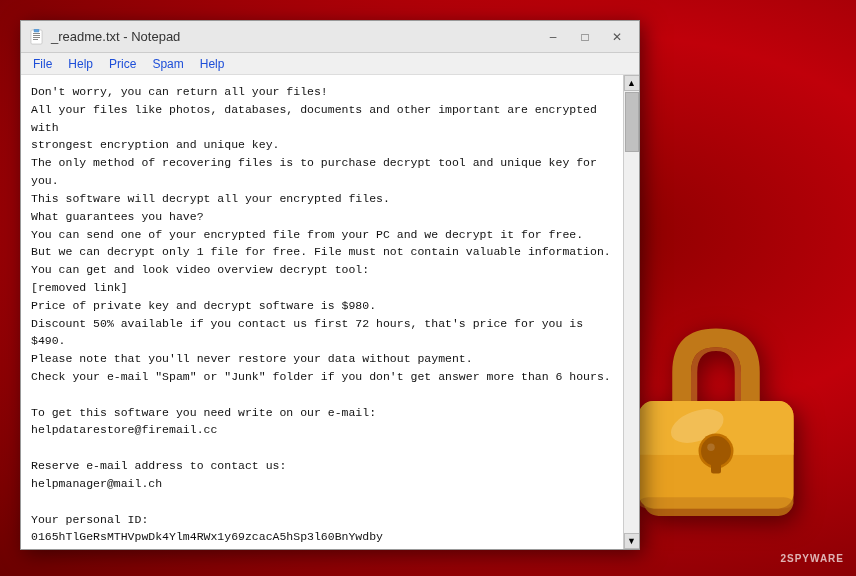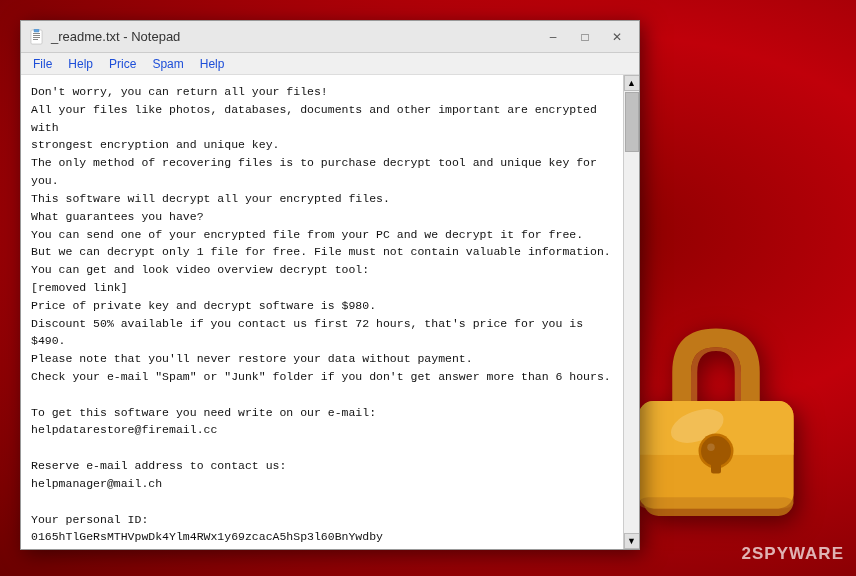--- a/index.html
+++ b/index.html
@@ -37,21 +37,21 @@
       filter: drop-shadow(4px 6px 12px rgba(0,0,0,0.5));
     }
 
     
     .watermark {
       position: absolute;
       bottom: 12px;
       right: 12px;
       z-index: 2;
       color: rgba(255,255,255,0.7);
-      font-size: 17px;
+      font-size: 10px;
       font-weight: bold;
       letter-spacing: 1px;
     }
 
     
     .notepad-window {
       position: absolute;
       top: 20px;
       left: 20px;
       width: 620px;

